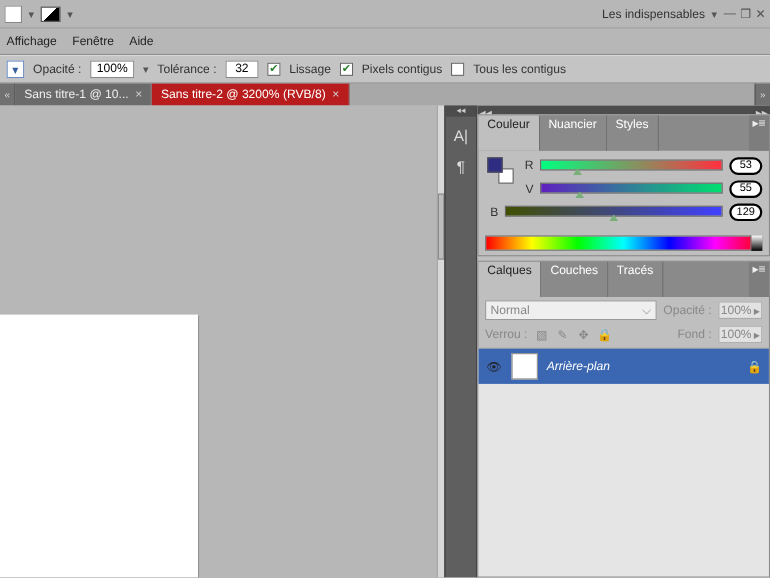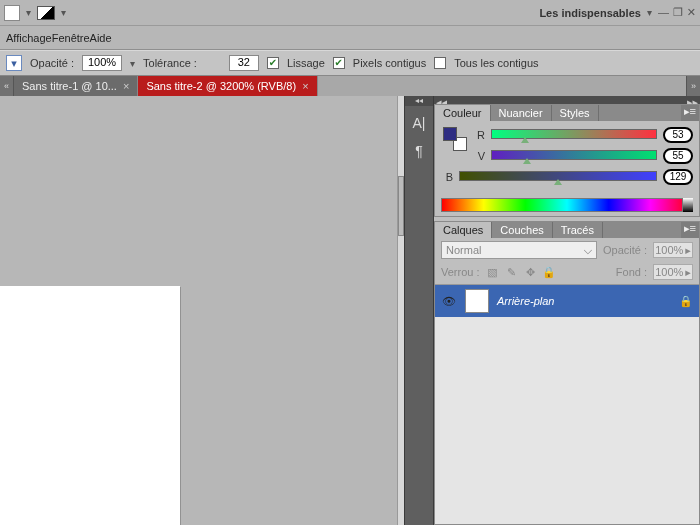--- a/index.html
+++ b/index.html
@@ -4,32 +4,32 @@
 <style>
   * { box-sizing: border-box; margin: 0; padding: 0; font-family: Tahoma, Arial, sans-serif; font-size: 11px; }
   body { width: 700px; height: 525px; background: #b7b7b7; overflow: hidden; position: relative; }
 
   .top-bar { height: 26px; background: #b7b7b7; display: flex; align-items: center; justify-content: space-between; border-bottom: 1px solid #9a9a9a; padding: 0 4px; }
   .top-left { display: flex; align-items: center; gap: 6px; }
   .top-dd { width: 16px; height: 16px; background: #fff; border: 1px solid #888; }
   .swatch { width: 18px; height: 14px; background: linear-gradient(135deg,#fff 0 50%,#000 50% 100%); border: 1px solid #555; }
   .chev { color: #555; font-size: 10px; }
   .workspace { display: flex; align-items: center; gap: 6px; }
-  .workspace-label { font-weight: bold; color: #333; }
+  .workspace-label { font-weight: normal; color: #333; }
   .win-btns { display: flex; gap: 4px; color: #555; }
   .win-btns span { cursor: default; }
 
-  .menu-bar { height: 24px; background: #b7b7b7; display: flex; align-items: center; padding: 0 6px; border-bottom: 1px solid #8f8f8f; }
+  .menu-bar { height: 24px; background: #b7b7b7; display: flex; align-items: center; padding: 0 6px; gap: 14px; border-bottom: 1px solid #8f8f8f; }
   .menu-item { color: #222; }
 
   .options-bar { height: 26px; background: #c4c4c4; display: flex; align-items: center; padding: 0 6px; gap: 8px; border-top: 1px solid #d8d8d8; border-bottom: 1px solid #888; }
   .dd-arrow { width: 16px; height: 16px; background: #fff; border: 1px solid #6a8abf; display: flex; align-items: center; justify-content: center; color: #3a5fa0; }
   .olabel { color: #333; }
   .txt-in { width: 40px; height: 16px; border: 1px solid #888; background: #fff; padding: 0 2px; text-align: center; }
-  .txt-in2 { width: 30px; margin-left: 24px; }
+  .txt-in2 { width: 30px; }
   .chk { width: 12px; height: 12px; border: 1px solid #666; background: #fff; display: inline-flex; align-items: center; justify-content: center; color: #2a7d2a; font-size: 10px; line-height: 1; }
 
   .tabs-row { height: 20px; background: #a8a8a8; display: flex; align-items: stretch; position: relative; }
   .nav-arrow { width: 14px; background: #717171; color: #ddd; display: flex; align-items: center; justify-content: center; font-size: 9px; border-right: 1px solid #555; }
   .nav-arrow.r { margin-left: auto; border-left: 1px solid #555; border-right: none; }
   .doc-tab { display: flex; align-items: center; padding: 0 8px; border-right: 1px solid #888; color: #eee; gap: 6px; }
   .doc-tab.inactive { background: #6b6b6b; text-align: center; }
   .doc-tab.active { background: #b91c1c; color: #fff; }
   .tab-close { font-size: 11px; color: #ccc; }
 
@@ -40,21 +40,21 @@
   .vscroll .thumb { position: absolute; left: 0; right: 0; top: 80px; height: 60px; background: #bcbcbc; border: 1px solid #888; }
 
   .dock { position: absolute; top: 96px; left: 404px; width: 30px; bottom: 0; background: #5f5f5f; border-left: 1px solid #3a3a3a; border-right: 1px solid #3a3a3a; }
   .dock .handle { height: 10px; background: #4c4c4c; color: #ccc; text-align: center; font-size: 8px; }
   .dock .icon { width: 22px; height: 22px; margin: 6px auto; color: #ddd; display: flex; align-items: center; justify-content: center; font-size: 14px; }
 
   .right-rail { position: absolute; right: 0; top: 96px; width: 266px; bottom: 0; background: #bfbfbf; display: flex; flex-direction: column; }
   .panel-handle { height: 8px; background: #4c4c4c; display: flex; justify-content: space-between; color: #ccc; font-size: 8px; padding: 0 2px; }
 
   .color-panel { background: #bfbfbf; border: 1px solid #8a8a8a; }
-  .panel-tabs { display: flex; background: #8a8a8a; height: 16px; }
+  .panel-tabs { display: flex; background: #8a8a8a; height: 32px; }
   .ptab { padding: 2px 8px; color: #fff; border-right: 1px solid #6f6f6f; }
   .ptab.on { background: #bfbfbf; color: #222; }
   .ptab.off { background: #8a8a8a; }
   .panel-menu { margin-left: auto; width: 18px; color: #eee; text-align: center; background: #7d7d7d; }
   .color-body { padding: 6px 6px 4px 8px; }
   .fg-bg { width: 24px; height: 24px; position: relative; float: left; margin-right: 8px; }
   .fg-bg .bg { position: absolute; right: 0; bottom: 0; width: 14px; height: 14px; background: #fff; border: 1px solid #555; }
   .fg-bg .fg { position: absolute; left: 0; top: 0; width: 14px; height: 14px; background: #2e2d82; border: 1px solid #555; }
   .slider-row { display: flex; align-items: center; gap: 6px; margin-bottom: 5px; }
   .slider-row .lab { width: 10px; text-align: right; color: #333; }

